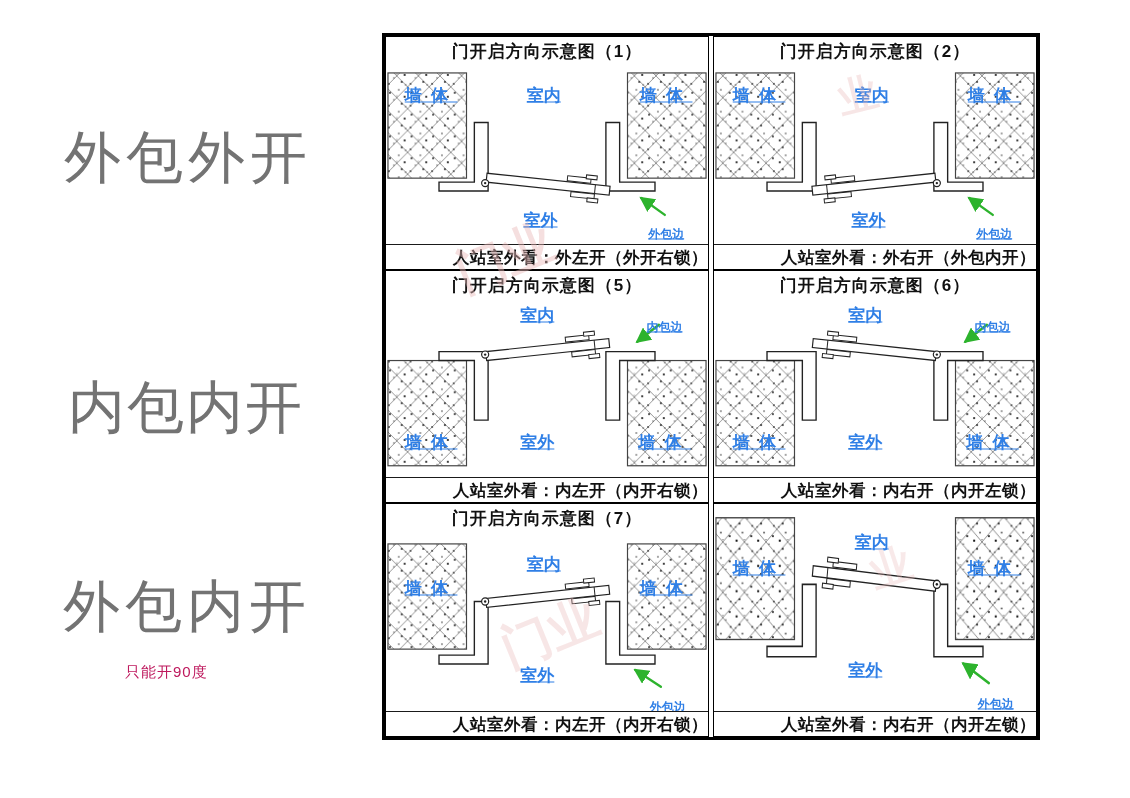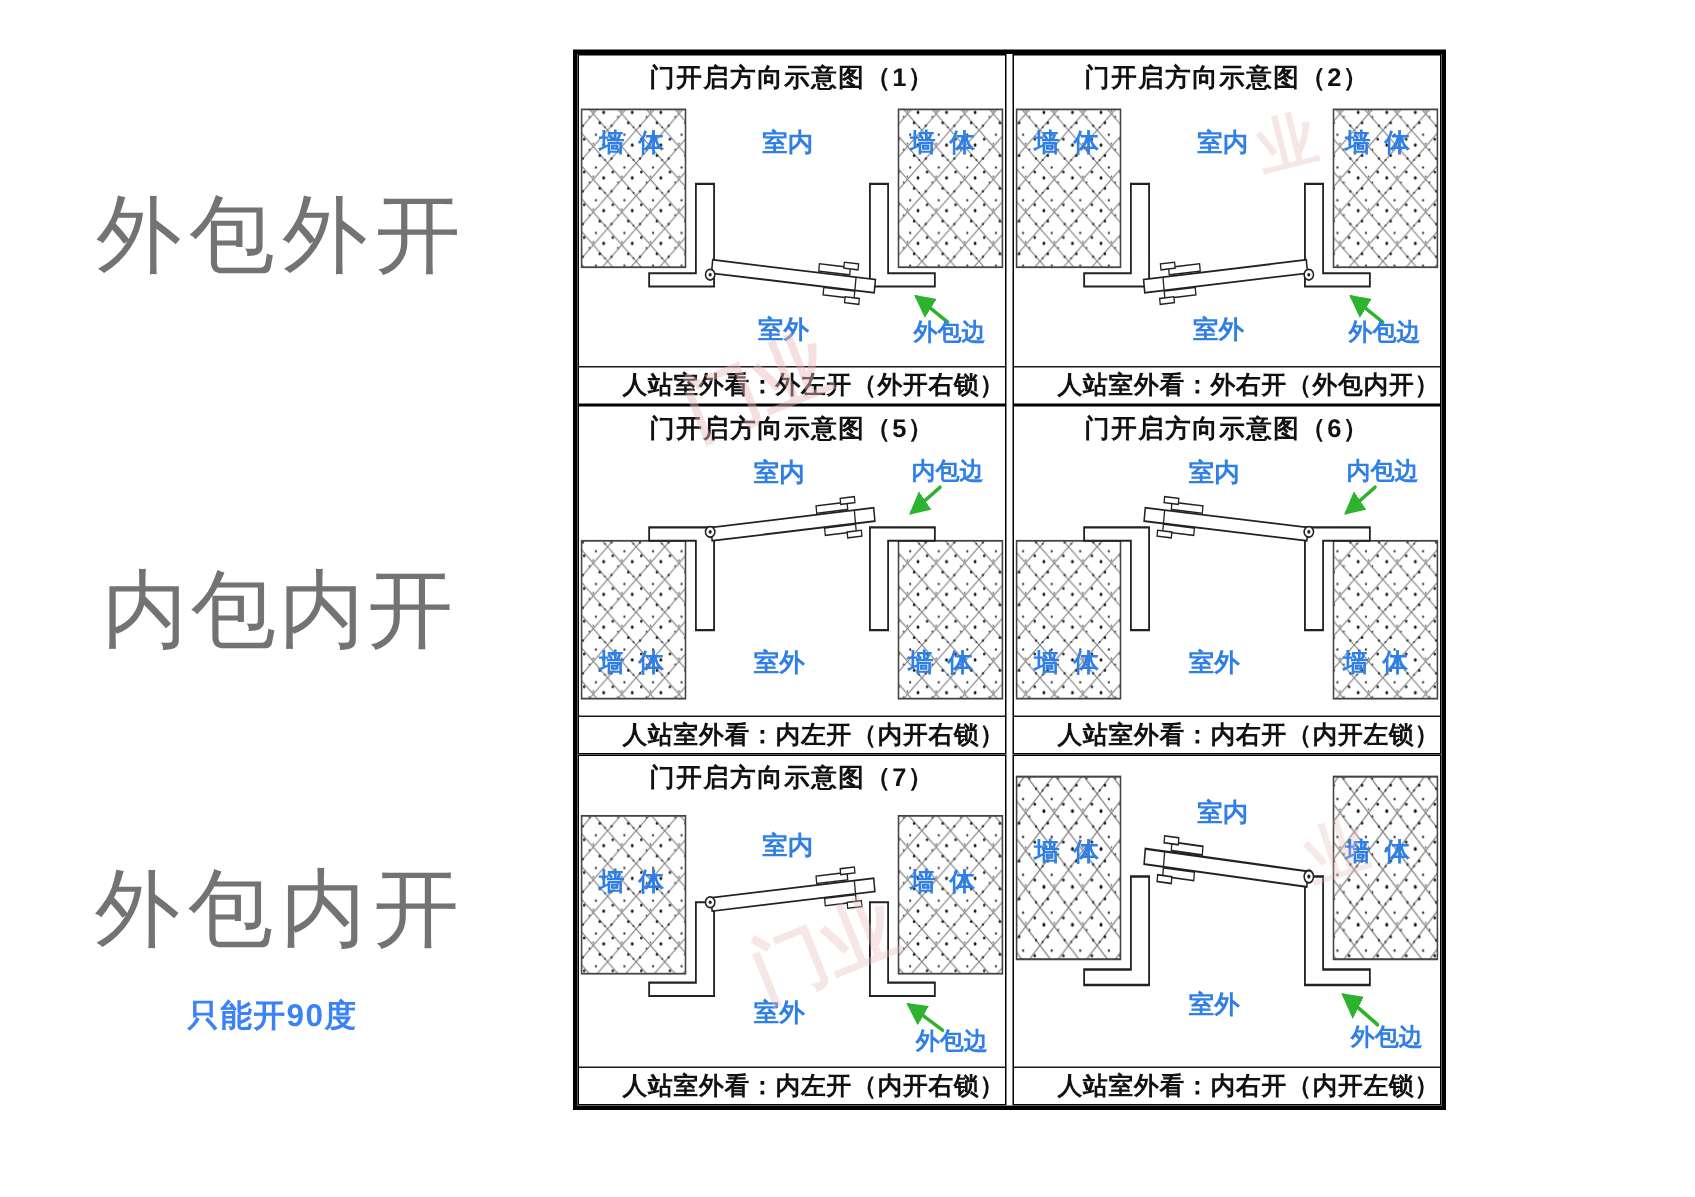--- a/index.html
+++ b/index.html
@@ -10,26 +10,26 @@
   }
   
   .side-label{
     position:absolute;font-size:57px;letter-spacing:5px;color:#737373;
     white-space:nowrap;line-height:1.05;font-weight:400;
   }
   .side-label.s1{left:64px;top:128px;}
   .side-label.s2{left:68px;top:350px;letter-spacing:2px;margin-top:28px;}
   .side-label.s3{left:63px;top:577px;}
   .side-note{
-    position:absolute;left:125px;top:663px;font-size:21px;color:#3b82f6;
-    letter-spacing:1px;white-space:nowrap;font-weight:bold;
+    position:absolute;left:125px;top:663px;font-size:15px;color:#be185d;
+    letter-spacing:1px;white-space:nowrap;
   }
   
   .grid{
-    position:absolute;left:382px;top:33px;width:582px;height:707px;
+    position:absolute;left:382px;top:33px;width:658px;height:707px;
     box-sizing:border-box;border:3px solid #000;background:#fff;
     display:grid;grid-template-columns:1fr 1fr;grid-template-rows:1fr 1fr 1fr;
     column-gap:4px;row-gap:0;
   }
   .panel{
     box-sizing:border-box;border:1.5px solid #000;background:#fff;
     display:flex;flex-direction:column;position:relative;
   }
   .ptitle{
     height:28px;line-height:30px;text-align:center;
@@ -39,24 +39,24 @@
   .pdiag{flex:1 1 auto;position:relative;overflow:hidden;}
   .pdiag svg.diag{position:absolute;left:0;top:0;width:100%;height:100%;}
   .pcaption{
     flex:0 0 auto;height:24px;line-height:24px;text-align:right;
     border-top:1.5px solid #1a1a1a;
     font-size:16.5px;font-weight:bold;letter-spacing:0.5px;color:#111;
   }
   
   .lbl{
     position:absolute;transform:translate(-50%,-50%);
-    color:#2f7fe6;font-weight:bold;font-size:17px;white-space:nowrap;z-index:3;
+    color:#2f7fe6;font-weight:bold;font-size:17px;white-space:nowrap;z-index:3;text-decoration:underline;
   }
   .lbl.wall{letter-spacing:0.55em;}
-  .lbl.edge{font-size:16px;}
+  .lbl.edge{font-size:12px;margin-top:12px;}
   .vA .indoor{left:49%;top:17%;}   .vA .outdoor{left:48%;top:87%;}
   .vA .wall-l{left:14%;top:17%;}   .vA .wall-r{left:87%;top:17%;}
   .vA .edge{left:87%;top:88%;}
   .vB .indoor{left:47%;top:9%;}    .vB .outdoor{left:47%;top:80%;}
   .vB .wall-l{left:14%;top:80%;}   .vB .wall-r{left:86.5%;top:80%;}
   .vB .edge{left:86.5%;top:9%;}
   .vC .indoor{left:49%;top:18%;}   .vC .outdoor{left:47%;top:80%;}
   .vC .wall-l{left:14%;top:31%;}   .vC .wall-r{left:87%;top:31%;}
   .vC .edge{left:87.5%;top:91%;}
   

